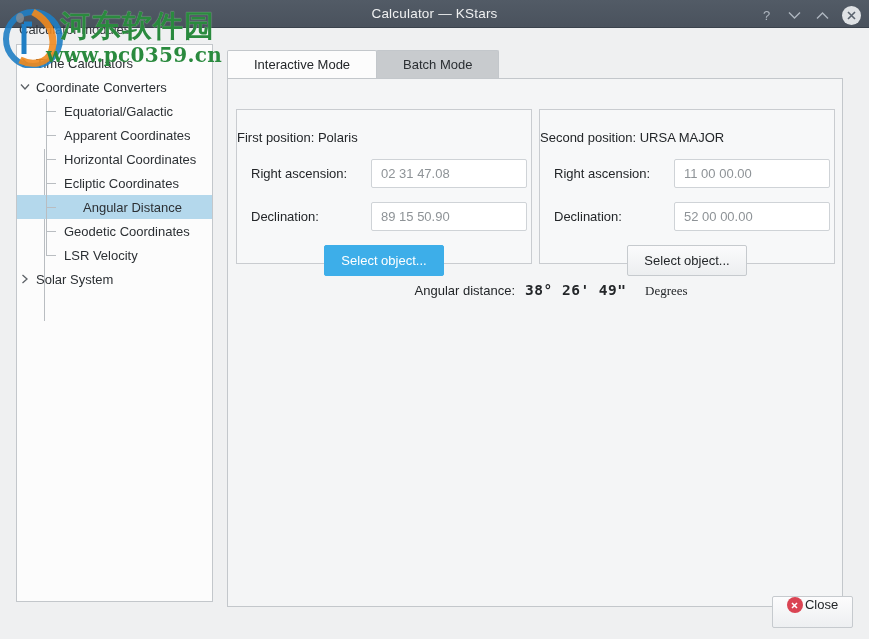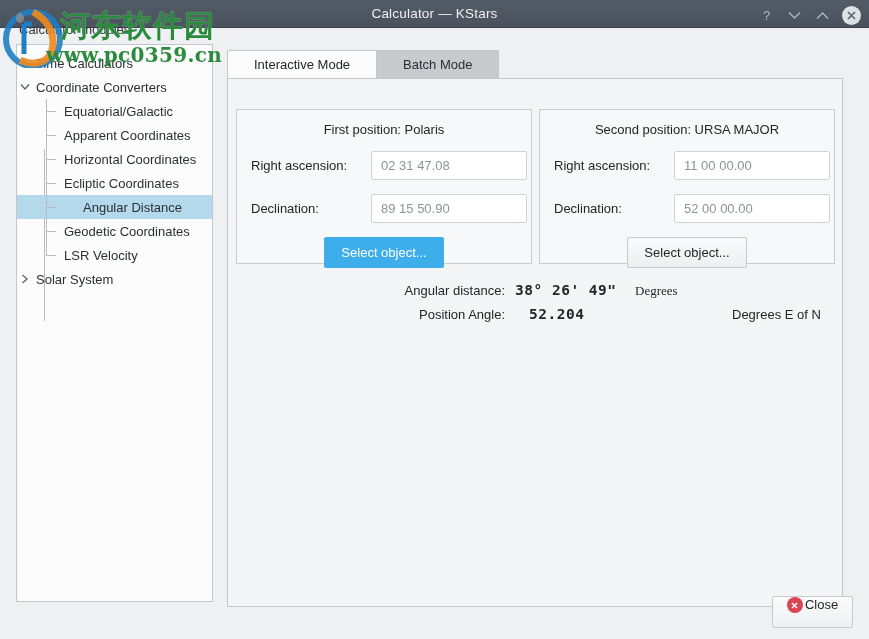--- a/index.html
+++ b/index.html
@@ -101,22 +101,22 @@
   }
 
   
   .posbox {
     position: absolute; top: 30px; width: 296px; height: 155px;
     border: 1px solid #c9ccd0; background: #f7f8f9;
   }
   .posbox.first { left: 8px; }
   .posbox.second { left: 311px; }
   .posbox-title {
-    width: 100%; text-align: center; font-size: 13px; color: #232629;
-    margin-top: 12px;
+    width: 100%; text-align: left; font-size: 13px; color: #232629;
+    margin-top: 20px;
   }
   .field-row {
     display: flex; align-items: center; margin-top: 14px; padding-left: 14px;
   }
   .field-label { font-size: 13px; color: #232629; width: 120px; }
   .field-input {
     width: 156px; height: 29px; background: #ffffff;
     border: 1px solid #cfd3d7; border-radius: 2px;
     padding: 5px 9px; font-size: 13px; color: #8e9397;
     font-family: "Liberation Sans", "DejaVu Sans", sans-serif;
@@ -130,21 +130,21 @@
   }
   .btn-select.primary {
     background: #3daee9; border: 1px solid #3daee9; color: #ffffff;
   }
   .btn-select.normal {
     background: linear-gradient(to bottom,#fbfbfc,#eceef0);
     border: 1px solid #c6cace; color: #232629;
   }
 
   
-  .results { position: absolute; left: 4px; top: 203px; width: 100%; }
+  .results { position: absolute; left: 14px; top: 203px; width: 100%; }
   .res-row { display: flex; align-items: baseline; height: 24px; }
   .res-label {
     width: 283px; text-align: right; font-size: 13px; color: #232629;
     padding-right: 10px;
   }
   .res-value {
     font-family: "DejaVu Sans Mono", "Liberation Mono", monospace;
     font-weight: bold; font-size: 14.5px; color: #232629;
     letter-spacing: 0.5px;
   }
@@ -326,25 +326,20 @@
       <div class="btn-row">
         <div class="btn-select normal">Select object...</div>
       </div>
     </div>
 
     <div class="results">
       <div class="res-row dist">
         <span class="res-label">Angular distance:</span>
         <span class="res-value">38° 26' 49"</span>
         <span class="res-unit">Degrees</span>
-      </div>
-      <div class="res-row pa">
-        <span class="res-label">Position Angle:</span>
-        <span class="res-value">52.204</span>
-        <span class="res-unit">Degrees E of N</span>
       </div>
     </div>
 
   </div>
 
   <div class="btn-close">
     <span class="close-icon">
       <svg width="9" height="9" viewBox="0 0 9 9">
           <path d="M2 2 L7 7 M7 2 L2 7" stroke="#ffffff" stroke-width="1.5" fill="none"></path>
         </svg>

